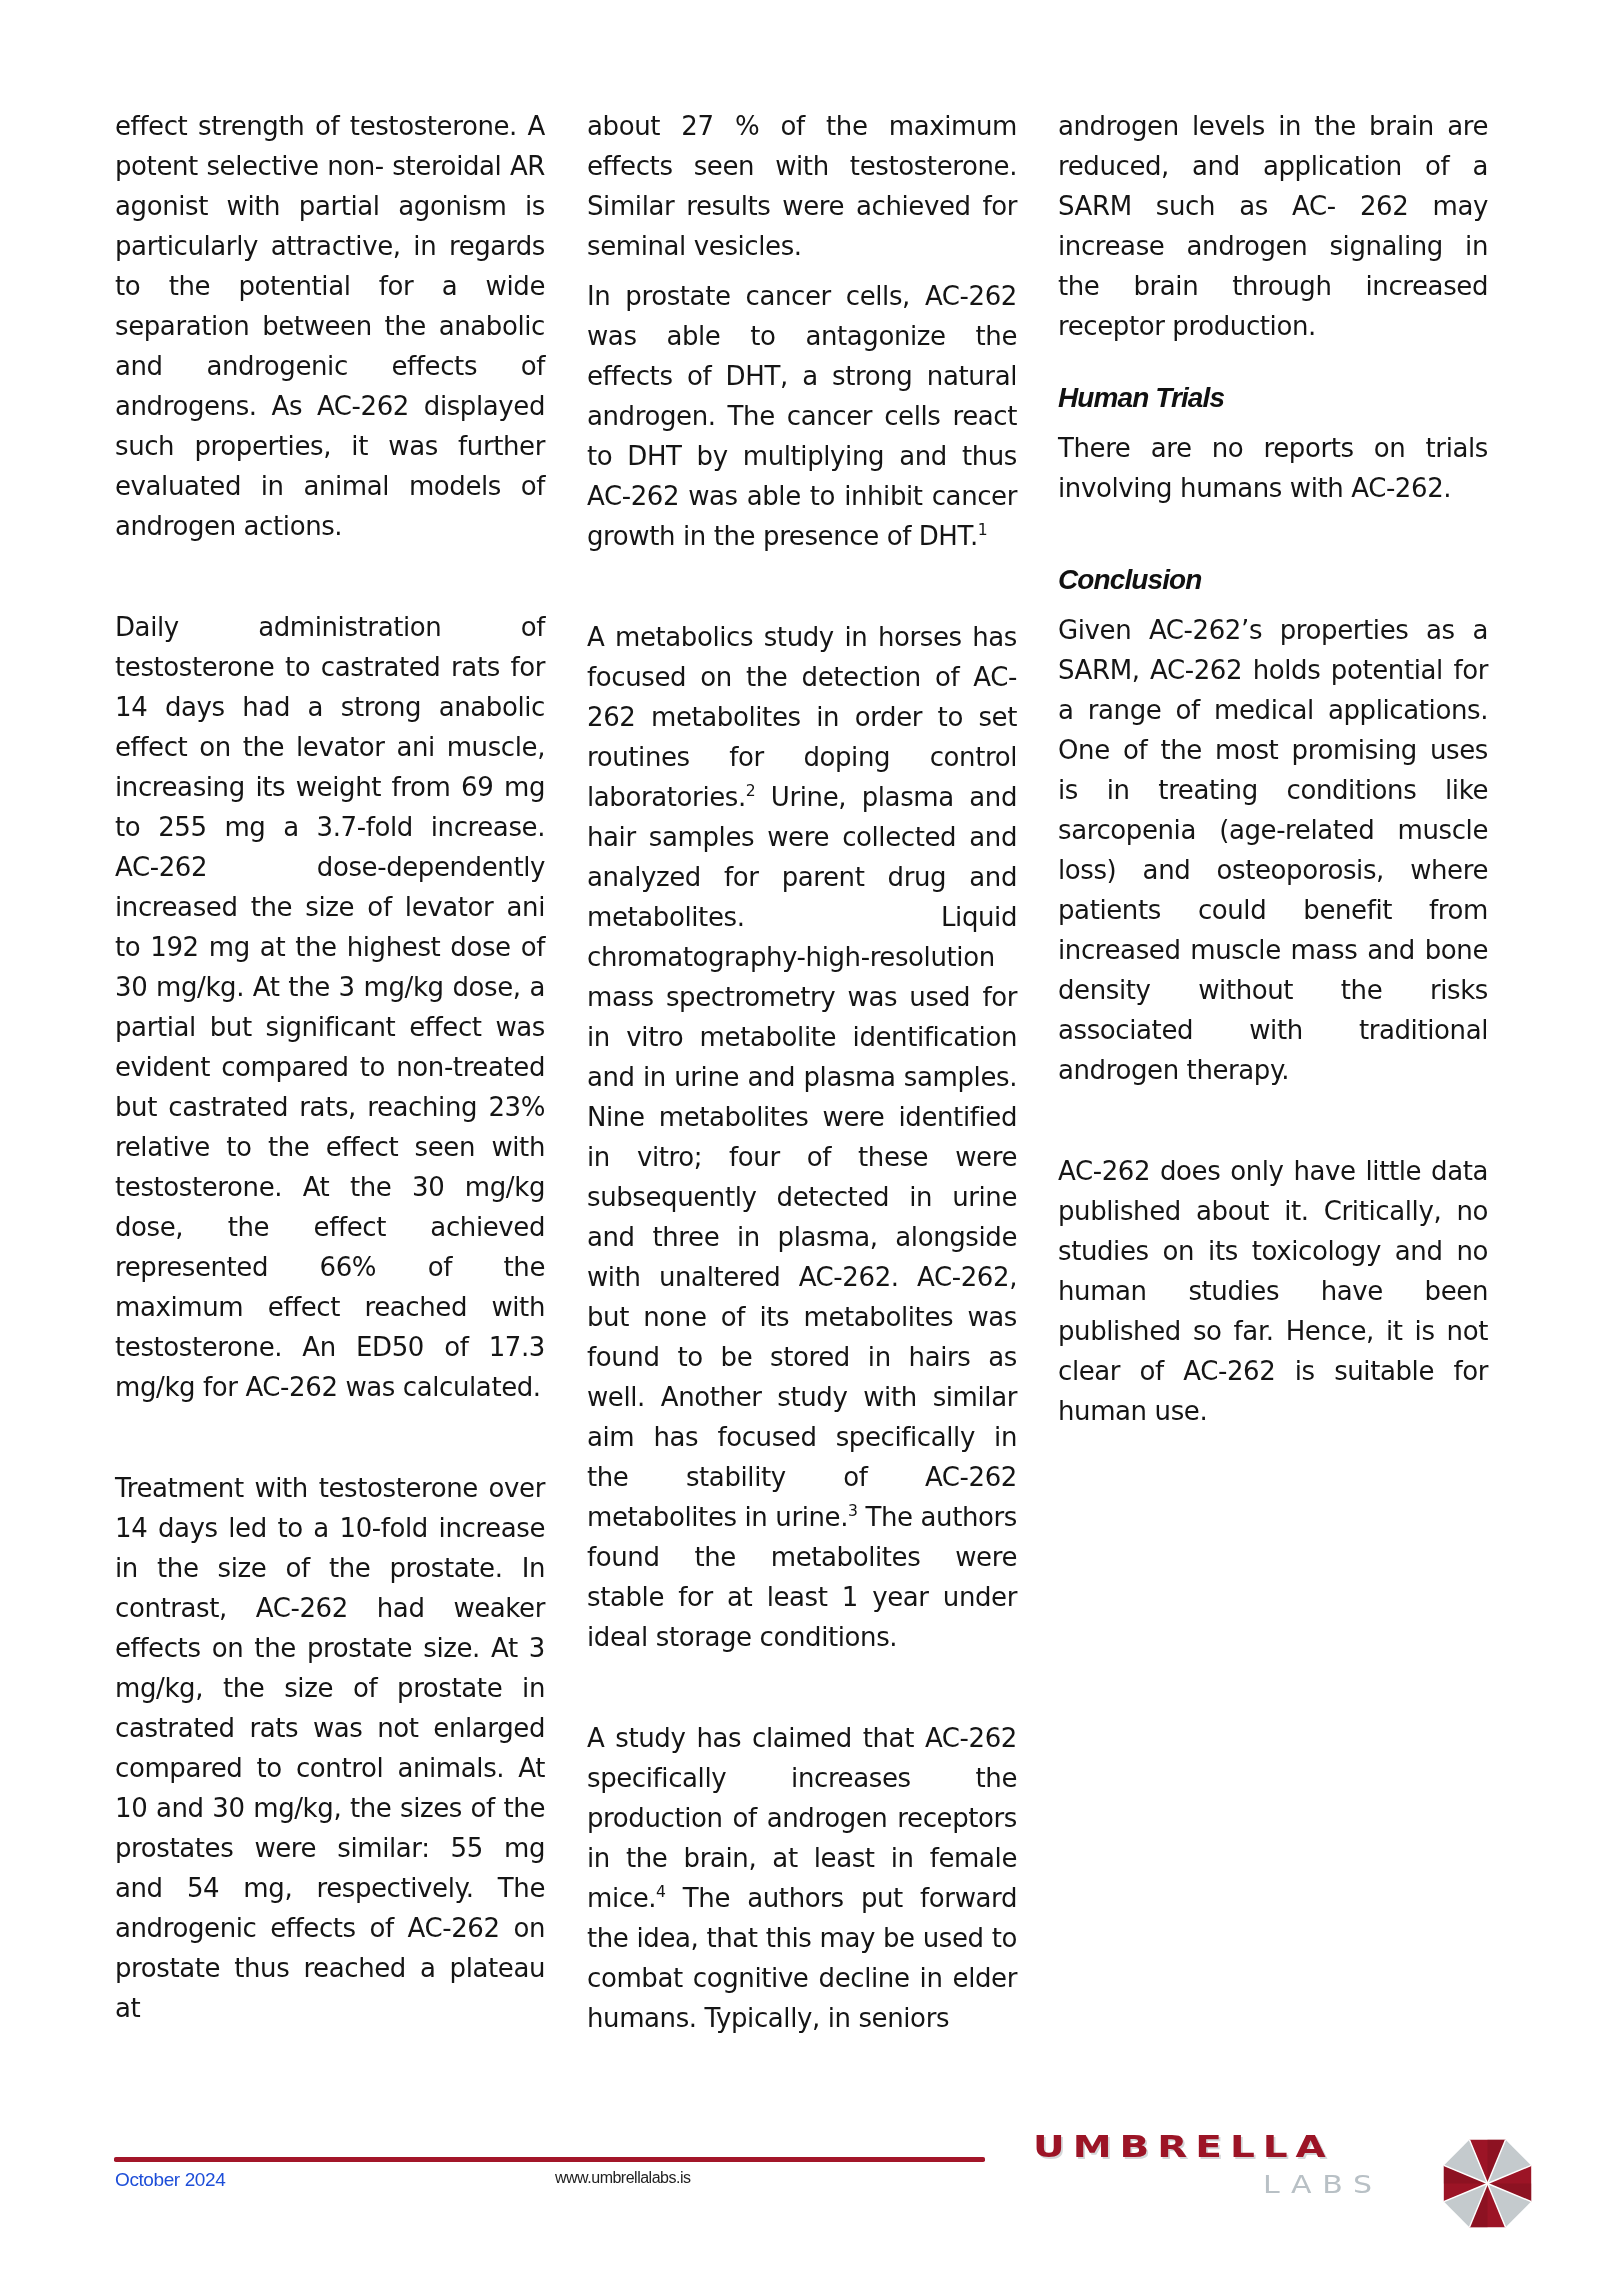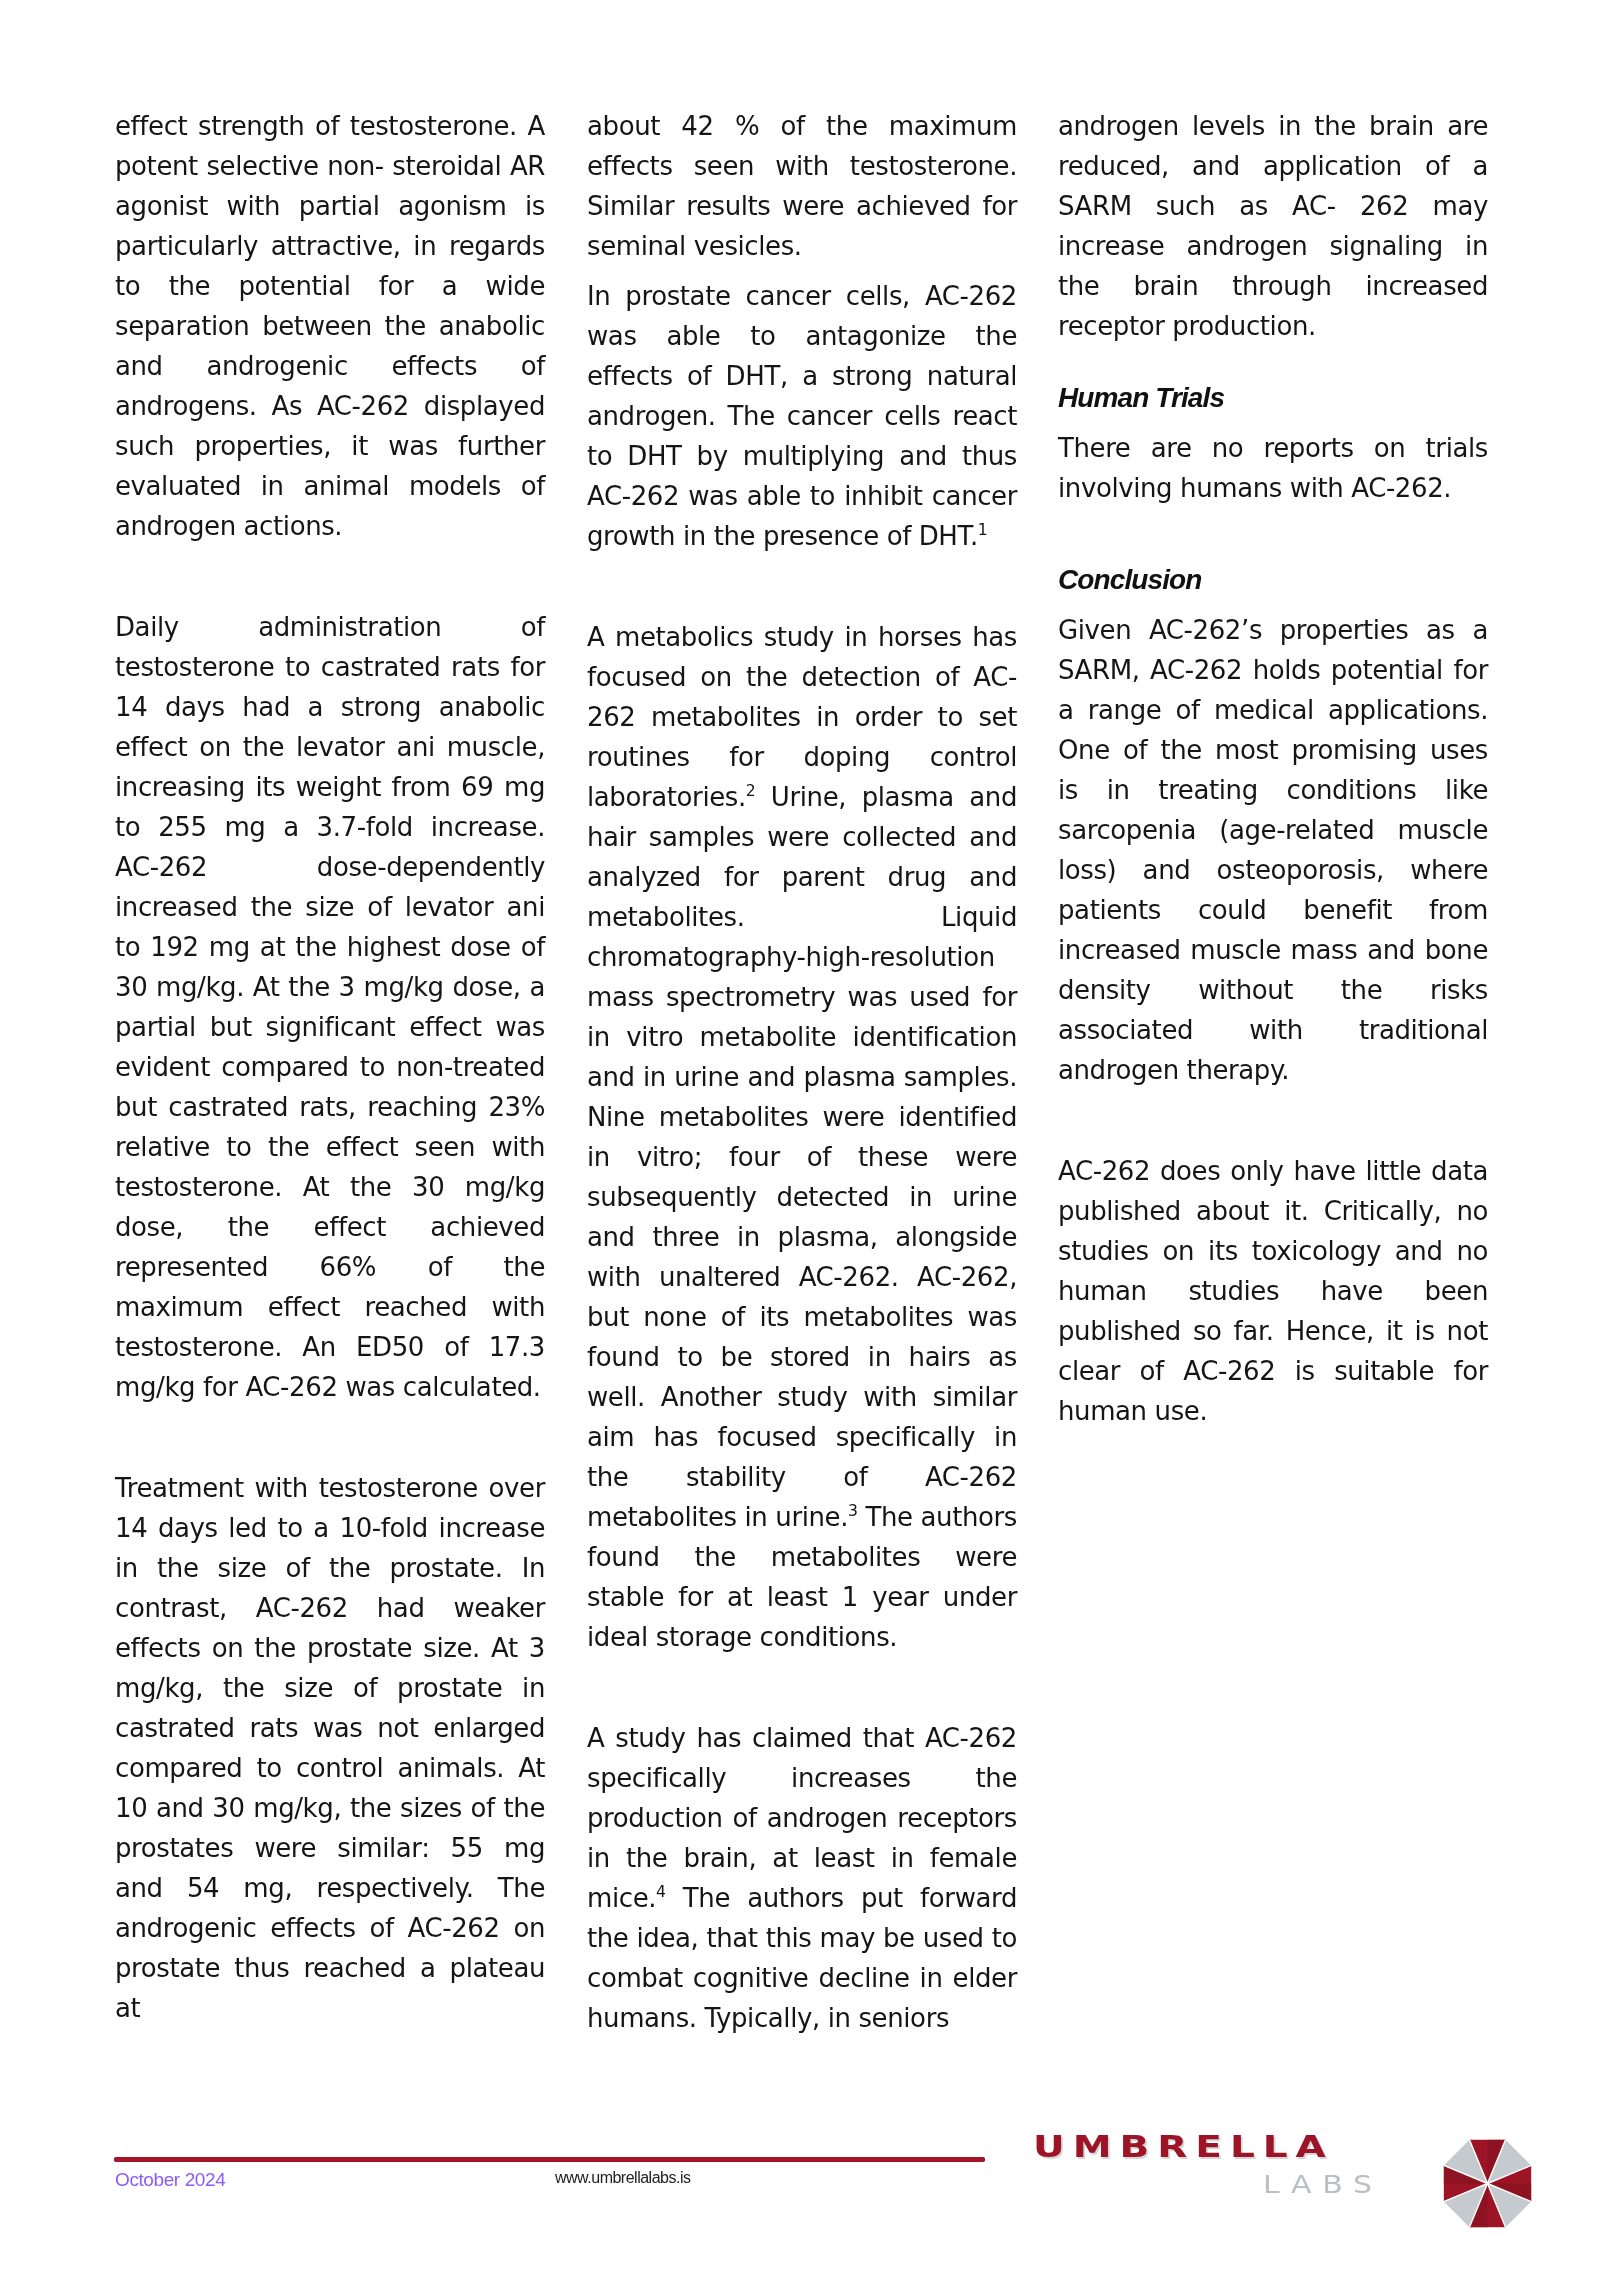--- a/index.html
+++ b/index.html
@@ -9,40 +9,40 @@
   #col1 { left:115px; }
   #col2 { left:587px; }
   #col3 { left:1058px; }
   .col p { margin:0; text-align:justify; text-align-last:left; letter-spacing:-0.4px; word-spacing:0px; }
   .gap-s { margin-top:9.9px !important; }
   .gap-l { margin-top:61px !important; }
   h2 { margin:0; font-family:"Liberation Sans", sans-serif; font-weight:bold; font-style:italic;
        font-size:28px; line-height:40px; letter-spacing:-0.9px; color:#111; }
   sup { font-size:0.6em; line-height:0; vertical-align:0.65em; }
   .footer-line { position:absolute; left:114px; top:2157px; width:871px; height:4.5px; background:#a31629; border-radius:1.8px; }
-  .footer-date { position:absolute; left:115px; top:2169px; font-family:"Liberation Sans", sans-serif; font-size:19px; color:#8b5cf6; letter-spacing:-0.4px; }
+  .footer-date { position:absolute; left:115px; top:2169px; font-family:"Liberation Sans", sans-serif; font-size:19px; color:#1d4ed8; letter-spacing:-0.4px; }
   .footer-url { position:absolute; left:555px; top:2169px; font-family:"Liberation Sans", sans-serif; font-size:16px; color:#222; letter-spacing:-0.5px; }
   .logo-word { position:absolute; left:1033px; top:2130px; font-family:"DejaVu Sans", sans-serif; font-weight:bold;
                font-size:39px; letter-spacing:8px; color:#9c1426; transform:scaleY(0.75); transform-origin:top left;
                text-shadow:1.8px 2.7px 0 #d4d7d9; }
   .logo-sub { position:absolute; left:1263px; top:2171px; font-family:"DejaVu Sans", sans-serif;
               font-size:30px; letter-spacing:10.7px; color:#b8c0c5; transform:scaleY(0.8); transform-origin:top left; }
   .logo-mark { position:absolute; left:1440px; top:2136px; width:95px; height:95px; }
 </style>
 </head>
 <body>
 
 <div id="col1" class="col">
   <p>effect strength of testosterone. A potent selective non- steroidal AR agonist with partial agonism is particularly attractive, in regards to the potential for  a wide separation between the anabolic and androgenic effects of androgens. As AC-262 displayed such properties, it was further evaluated in animal models of androgen actions.</p>
   <p class="gap-l">Daily administration of testosterone to castrated rats for 14 days had a strong anabolic effect on the levator ani muscle, increasing its weight from 69 mg to 255 mg a 3.7-fold increase. AC-262 dose-dependently increased the size of levator ani to 192 mg at the highest dose of 30 mg/kg. At the 3 mg/kg dose, a partial but significant effect was evident compared to non-treated but castrated rats, reaching 23% relative to the  effect seen with testosterone. At the 30  mg/kg dose, the effect achieved represented 66% of the maximum effect reached with testosterone. An ED50 of 17.3 mg/kg for AC-262 was calculated.</p>
   <p class="gap-l">Treatment with testosterone over 14 days led to a 10-fold increase in the size of the prostate. In contrast, AC-262 had weaker effects on the prostate size. At 3 mg/kg, the size of prostate in castrated rats was not enlarged compared to control animals. At 10 and 30 mg/kg, the sizes of the prostates were similar: 55 mg and 54 mg, respectively. The androgenic effects of AC-262 on prostate thus reached a plateau at</p>
 </div>
 
 <div id="col2" class="col">
-  <p>about 42 % of the maximum effects seen with testosterone. Similar results were achieved for seminal vesicles.</p>
+  <p>about 27 % of the maximum effects seen with testosterone. Similar results were achieved for seminal vesicles.</p>
   <p class="gap-s"><span>In prostate cancer cells, AC-262 was able to antagonize the effects of DHT, a strong natural androgen. The cancer cells react to DHT by multiplying and thus AC-262 was able to inhibit cancer growth in the presence of DHT.</span><sup>1</sup></p>
   <p class="gap-l"><span>A metabolics study in horses has focused on the detection of AC-262 metabolites in order to set routines for doping control laboratories.</span><sup>2</sup><span>  Urine, plasma and hair samples were  collected and analyzed for parent drug and metabolites. Liquid chromatography-high-resolution mass spectrometry was used for in vitro metabolite identification and in urine and plasma samples. Nine metabolites were identified in vitro; four of these were subsequently detected in urine and three in plasma, alongside with unaltered AC-262. AC-262, but none of its metabolites was found to be stored in hairs as well. Another study with similar aim has focused specifically in the stability of AC-262 metabolites in urine.</span><sup>3</sup><span> The authors found the metabolites were stable for at least 1 year under ideal storage conditions.</span></p>
   <p class="gap-l"><span>A study has claimed that AC-262 specifically increases the production of androgen receptors in the brain, at least in female mice.</span><sup>4</sup><span> The authors put forward the idea, that this may be used to combat cognitive decline in elder humans. Typically, in seniors</span></p>
 </div>
 
 <div id="col3" class="col">
   <p>androgen levels in the brain are reduced, and application of a SARM such as AC- 262  may increase androgen signaling in the brain through increased receptor production.</p>
   <h2 style="margin-top:32px">Human Trials</h2>
   <p class="gap-s">There are no reports on trials involving humans with AC-262.</p>
   <h2 style="margin-top:52px">Conclusion</h2>

